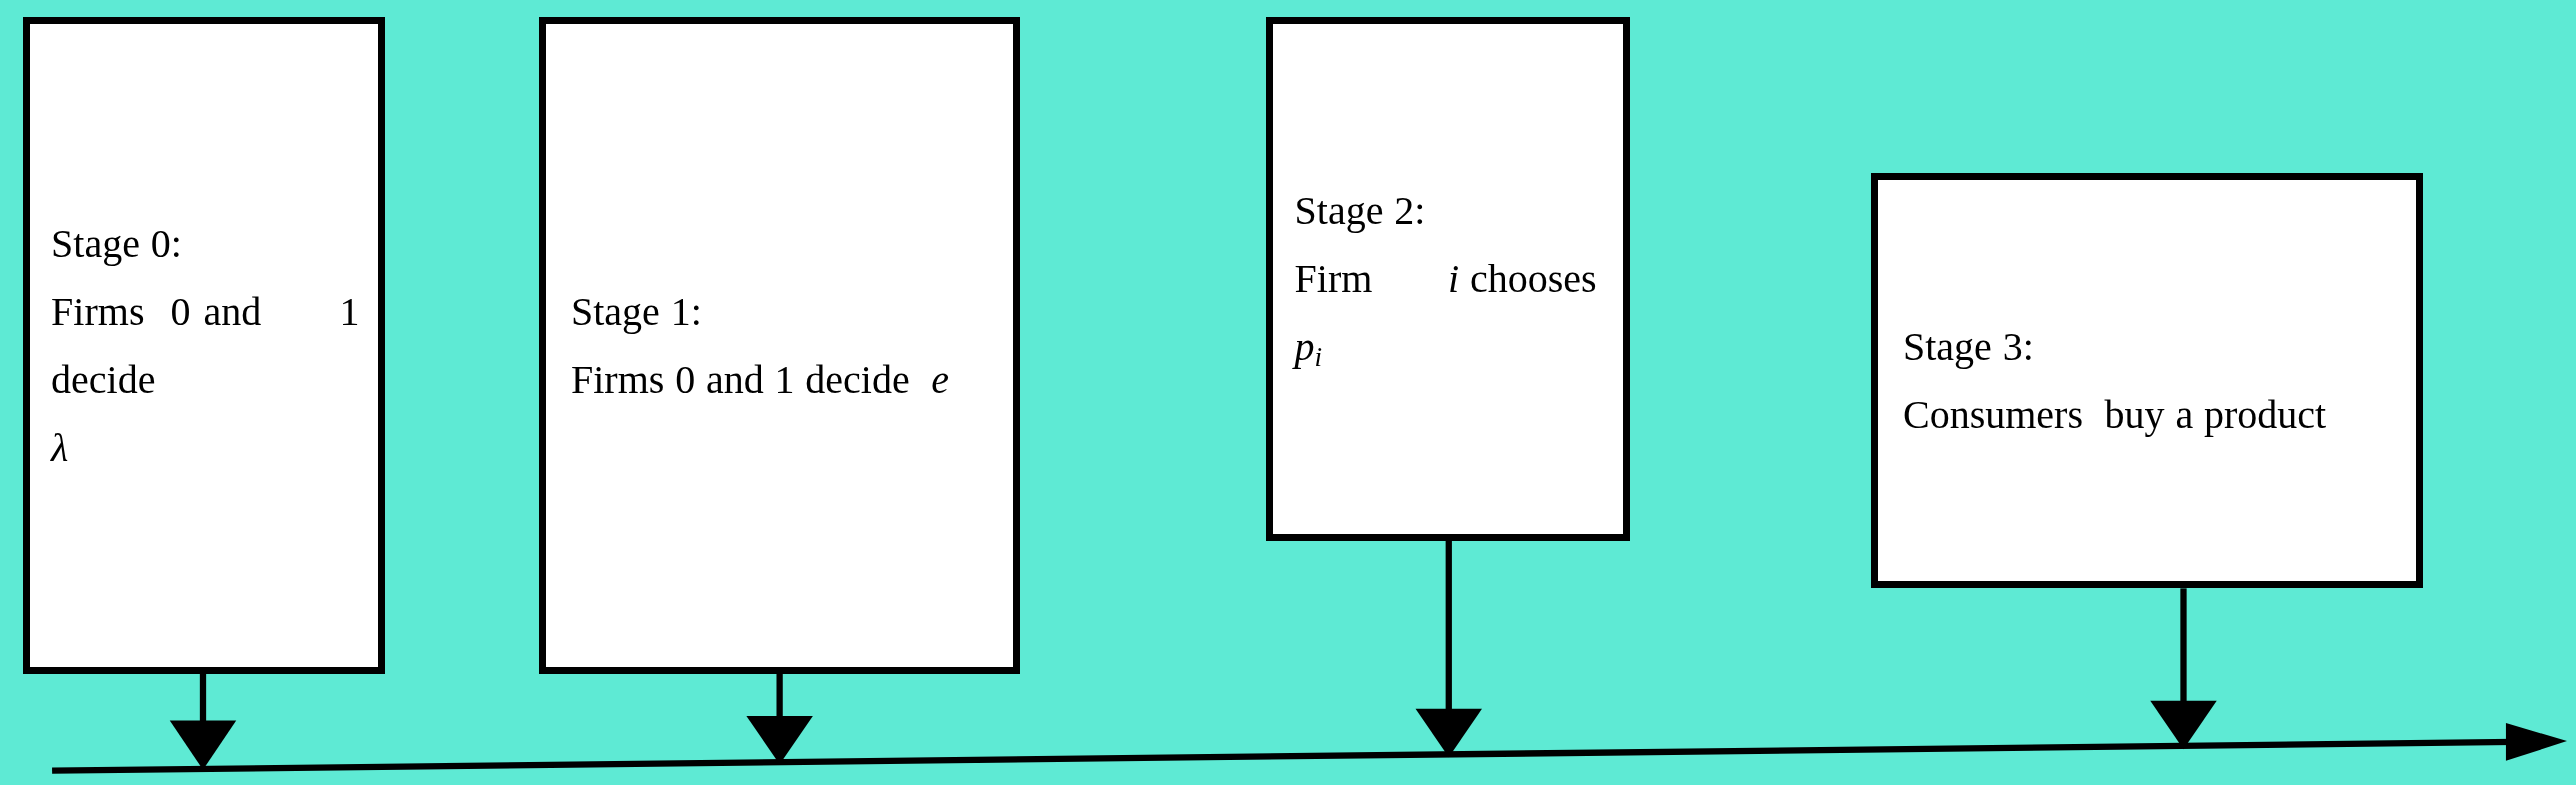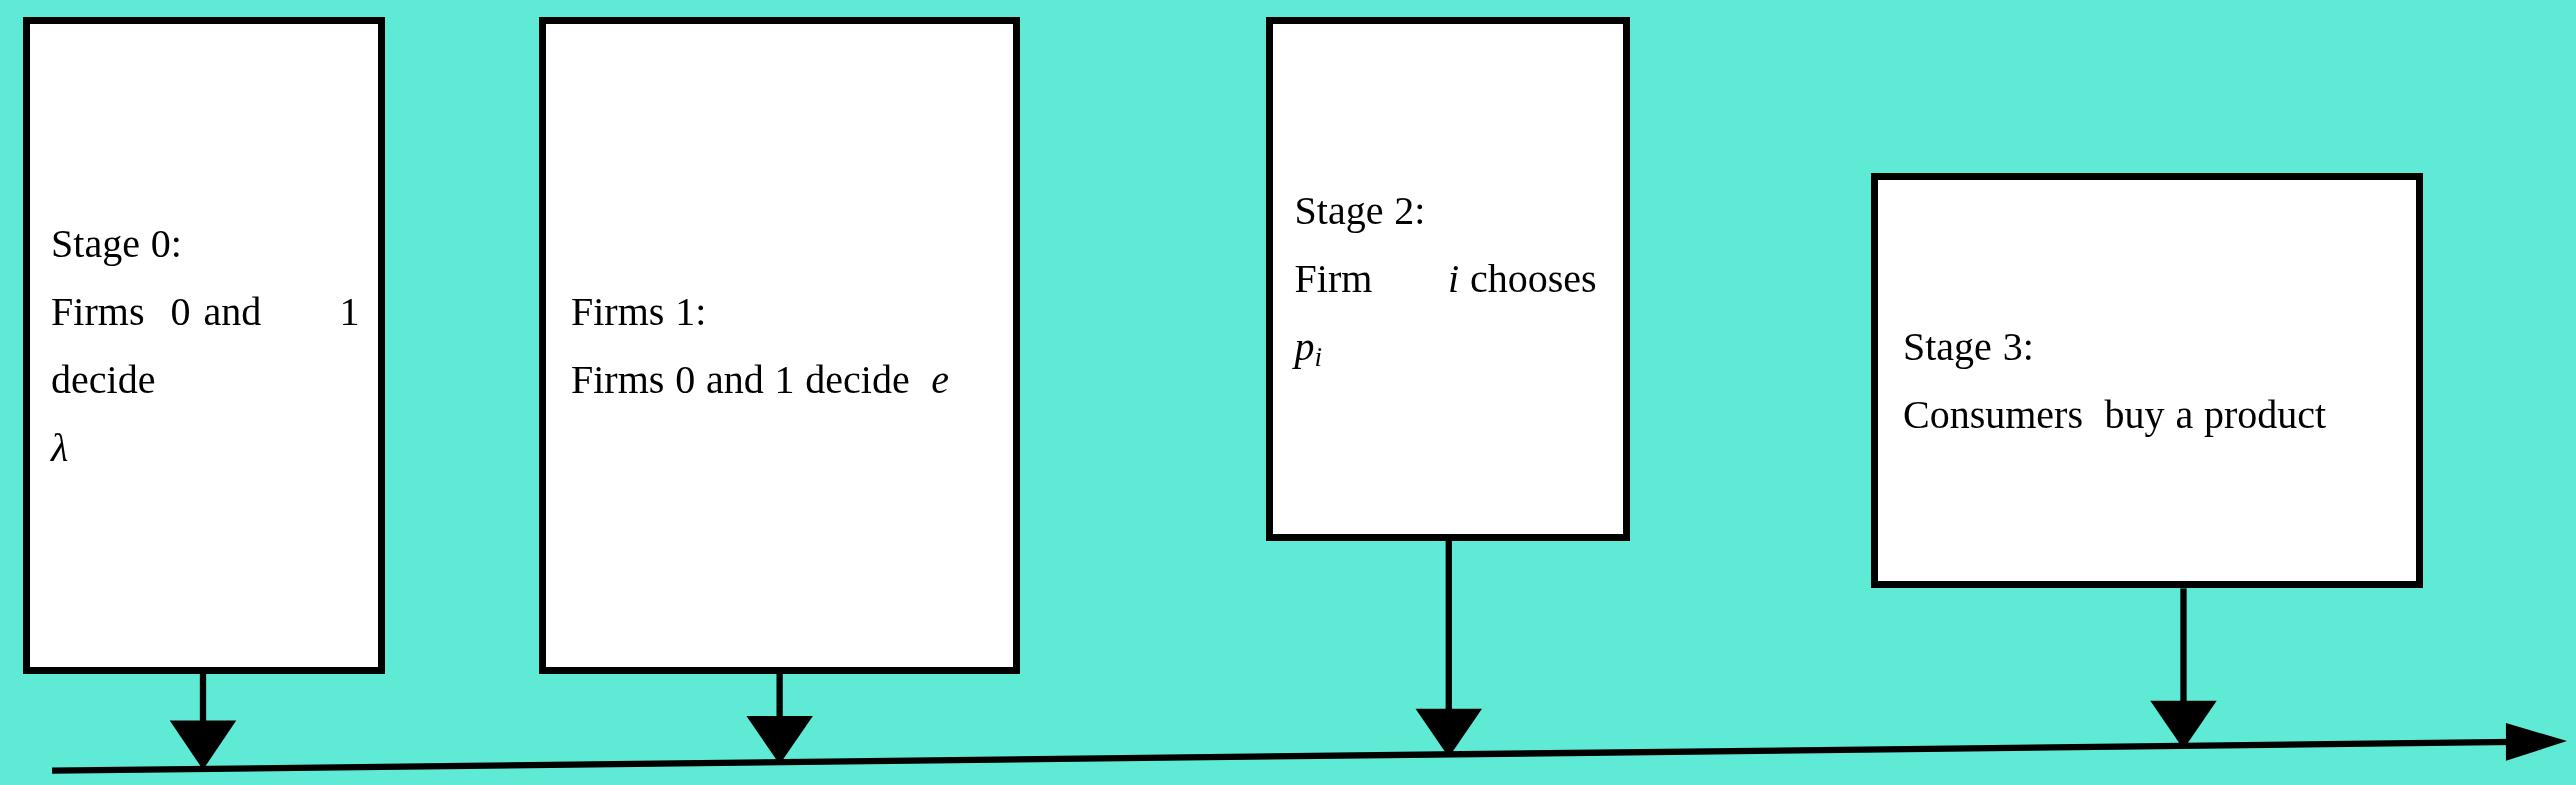--- a/index.html
+++ b/index.html
@@ -68,21 +68,21 @@
   <div class="stage-box" id="box-0" style="left:22.5px; top:17px; width:362px; height:657px;">
     <div class="stage-text">
       <span>Stage 0:</span><br>
       Firms&nbsp; 0 and&nbsp;&nbsp;&nbsp;&nbsp;&nbsp; 1 decide<br>
       <span class="ital">λ</span>
     </div>
   </div>
 
   <div class="stage-box" id="box-1" style="left:539px; top:17px; width:481px; height:657px;">
     <div class="stage-text">
-      <span>Firms 1:</span><br>
+      <span>Stage 1:</span><br>
       Firms 0 and 1 decide&nbsp;
       <span class="ital">e</span>
     </div>
   </div>
 
   <div class="stage-box" id="box-2" style="left:1266px; top:17px; width:364px; height:524px;">
     <div class="stage-text">
       <span>Stage 2:</span><br>
       Firm&nbsp;&nbsp;&nbsp;&nbsp;&nbsp;&nbsp; <span class="ital">i</span> chooses<br>
       <span class="ital">p<sub>i</sub></span>

